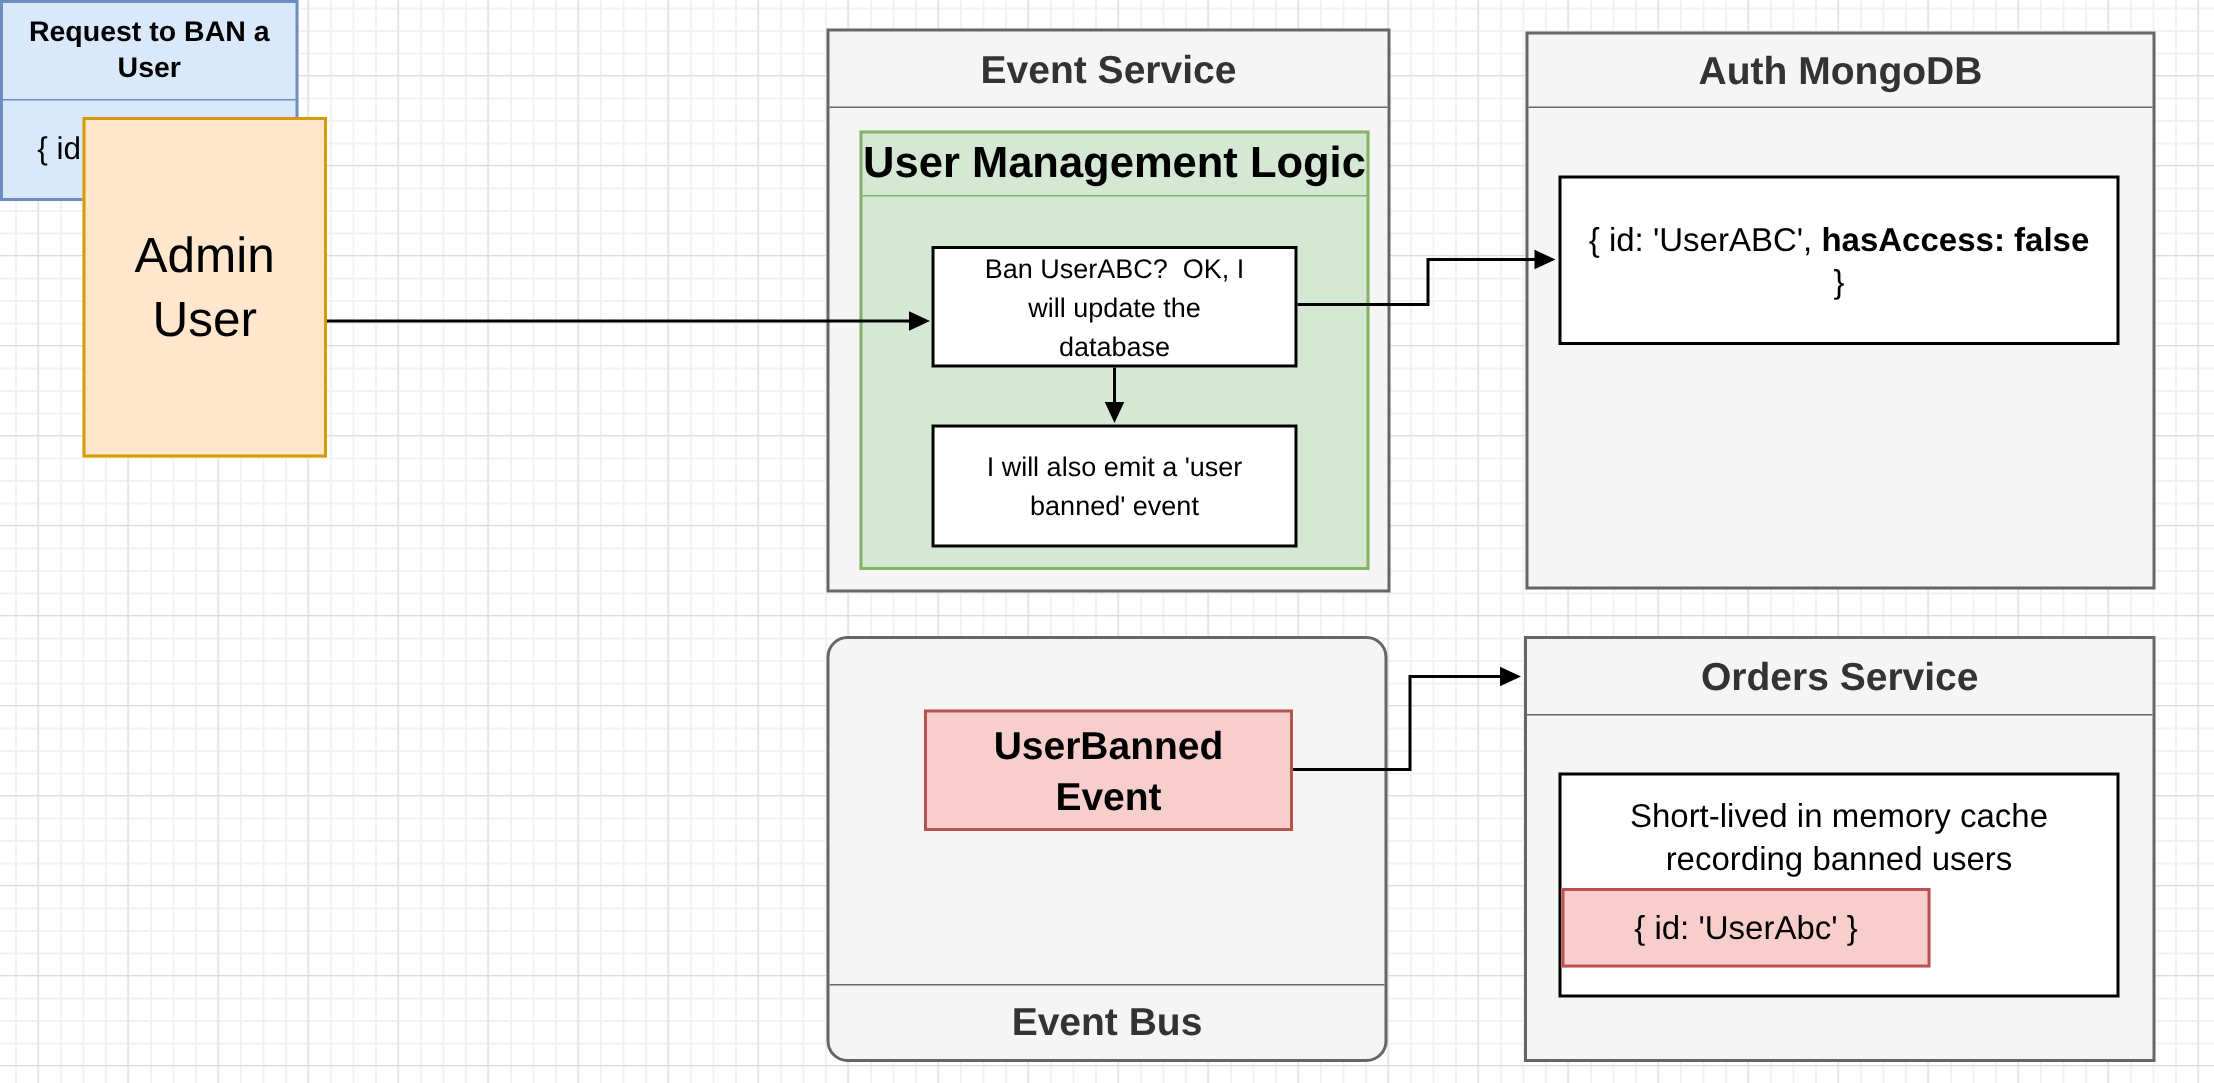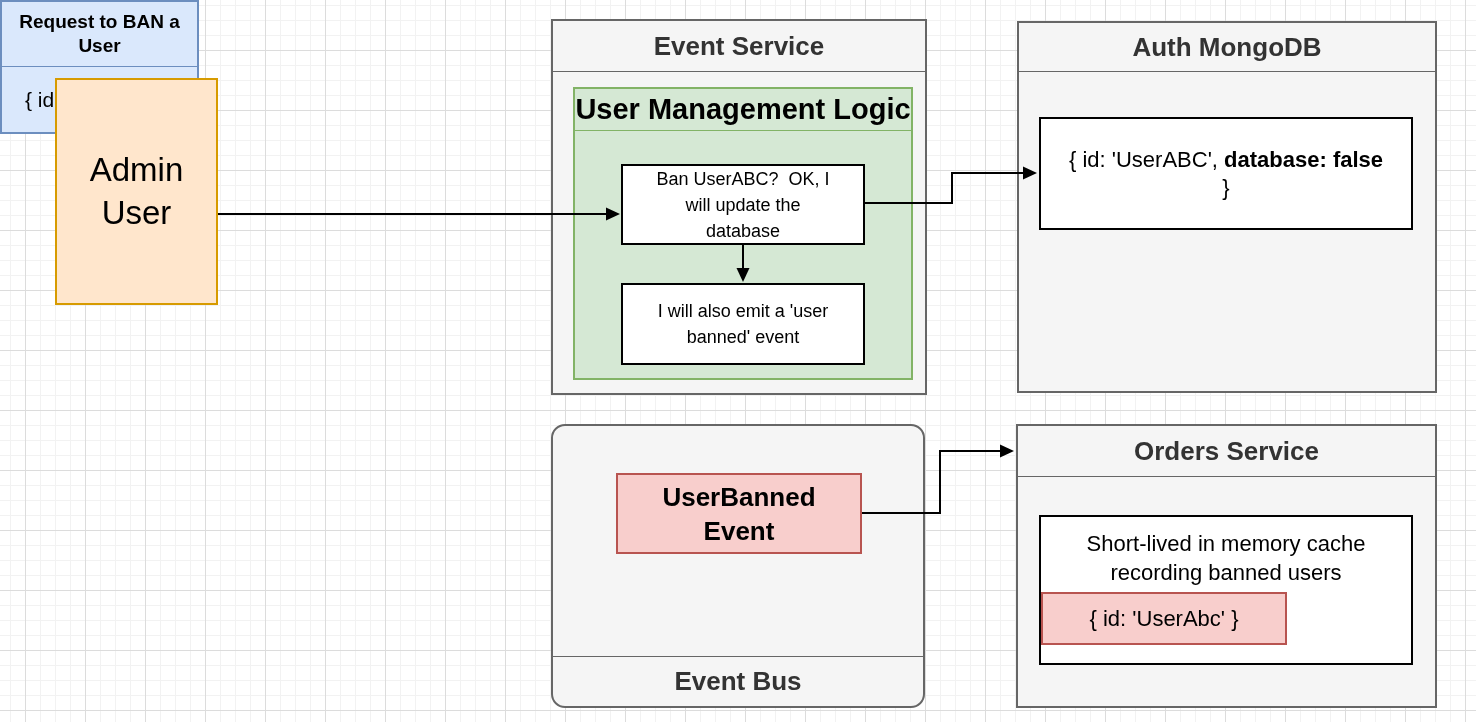--- a/index.html
+++ b/index.html
@@ -109,21 +109,21 @@
 database</span>
   </div>
 
   <div class="container" style="left:1017px; top:21px; width:420px; height:372px;">
     <div class="ctitle top" style="height:49px;">Auth MongoDB</div>
     <div class="cbody"></div>
   </div>
 
   <div class="abs mongo-record" style="left:1039px; top:117px; width:374px; height:113px;">
     <div>
-      <span>{ id: 'UserABC', </span><span class="b">database: false</span>
+      <span>{ id: 'UserABC', </span><span class="b">hasAccess: false</span>
     </div>
     <div>}</div>
   </div>
 
   <div class="container" style="left:551px; top:424px; width:374px; height:284px;border-radius:14px;">
     <div class="cbody"></div>
     <div class="ctitle bottom" style="height:50px;">Event Bus</div>
   </div>
 
   <div class="box node-red" style="left:616px; top:473px; width:246px; height:81px;">

